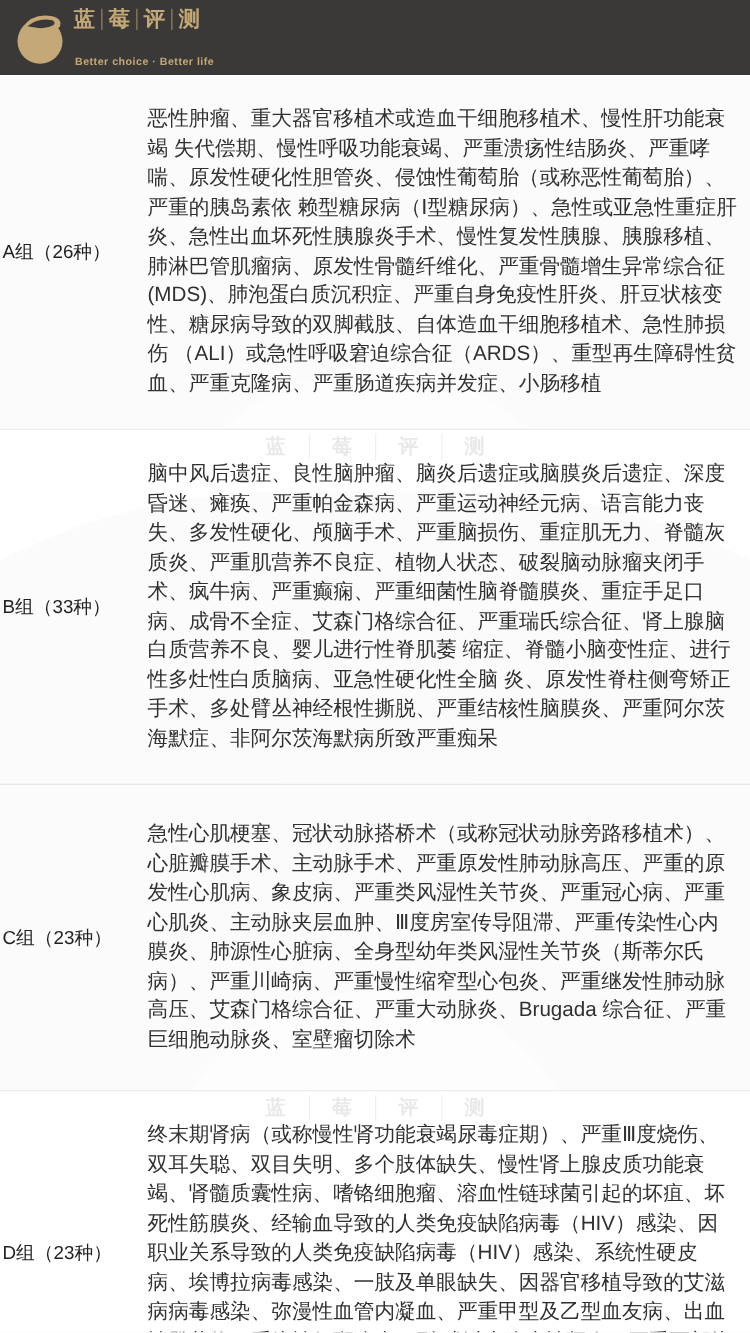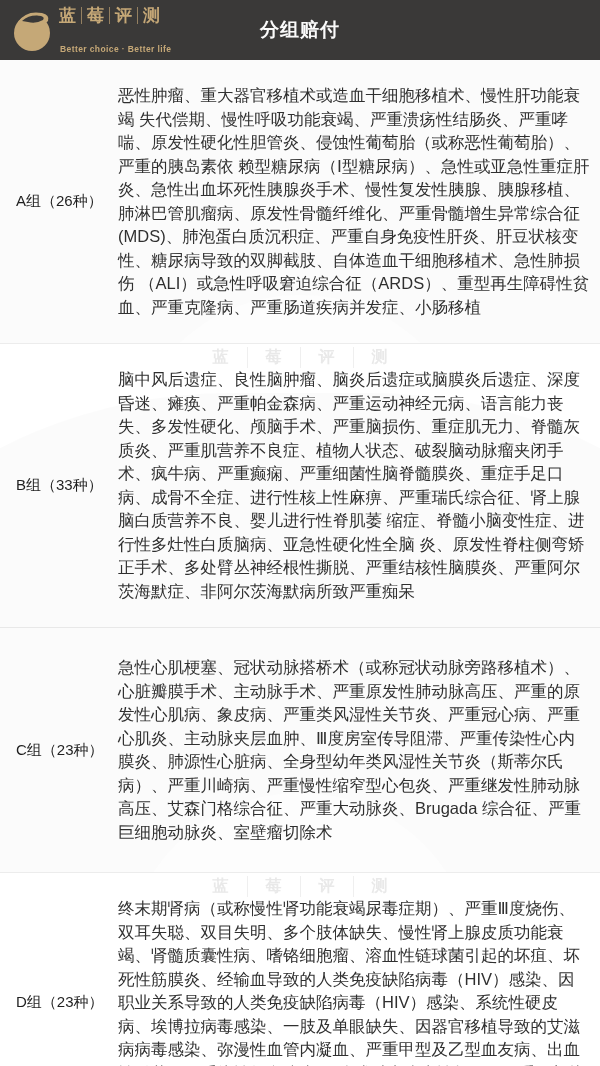--- a/index.html
+++ b/index.html
@@ -67,21 +67,21 @@
     background: #ffffff;
   }
   .group-row.sep { border-top: 1px solid #ececec; }
   .row-a { min-height: 264px; }
   .row-b { min-height: 249px; }
   .row-c { min-height: 245px; }
   .row-d { min-height: 242px; }
 
   .label-col {
     flex: 0 0 118px;
-    padding-left: 16px;
+    padding-left: 2px;
     font-size: 15px;
     color: #1f1f1f;
     font-weight: 400;
     white-space: nowrap;
     position: relative;
     z-index: 2;
   }
   .text-col {
     flex: 1 1 auto;
     padding: 24px 10px 24px 0;
@@ -138,40 +138,39 @@
       <div class="brand-text">
         <div class="brand-chars">
           <span>蓝</span>
           <span>莓</span>
           <span>评</span>
           <span>测</span>
         </div>
         <div class="tagline">Better choice · Better life</div>
       </div>
     </div>
-    <div class="page-title">分组赔付</div>
   </div>
 
   <div class="group-table">
 
     <div class="group-row row-a">
       <div class="wm-circle c1"></div>
       <div class="label-col">A组（26种）</div>
       <div class="text-col">恶性肿瘤、重大器官移植术或造血干细胞移植术、慢性肝功能衰竭 失代偿期、慢性呼吸功能衰竭、严重溃疡性结肠炎、严重哮喘、原发性硬化性胆管炎、侵蚀性葡萄胎（或称恶性葡萄胎）、严重的胰岛素依 赖型糖尿病（Ⅰ型糖尿病）、急性或亚急性重症肝炎、急性出血坏死性胰腺炎手术、慢性复发性胰腺、胰腺移植、肺淋巴管肌瘤病、原发性骨髓纤维化、严重骨髓增生异常综合征(MDS)、肺泡蛋白质沉积症、严重自身免疫性肝炎、肝豆状核变性、糖尿病导致的双脚截肢、自体造血干细胞移植术、急性肺损伤 （ALI）或急性呼吸窘迫综合征（ARDS）、重型再生障碍性贫血、严重克隆病、严重肠道疾病并发症、小肠移植</div>
     </div>
 
     <div class="group-row row-b sep">
       <div class="wm-text">
         <span>蓝</span>
         <span>莓</span>
         <span>评</span>
         <span>测</span>
       </div>
       <div class="label-col">B组（33种）</div>
-      <div class="text-col">脑中风后遗症、良性脑肿瘤、脑炎后遗症或脑膜炎后遗症、深度昏迷、瘫痪、严重帕金森病、严重运动神经元病、语言能力丧失、多发性硬化、颅脑手术、严重脑损伤、重症肌无力、脊髓灰质炎、严重肌营养不良症、植物人状态、破裂脑动脉瘤夹闭手术、疯牛病、严重癫痫、严重细菌性脑脊髓膜炎、重症手足口病、成骨不全症、进行性核上性麻痹、严重瑞氏综合征、肾上腺脑白质营养不良、婴儿进行性脊肌萎 缩症、脊髓小脑变性症、进行性多灶性白质脑病、亚急性硬化性全脑 炎、原发性脊柱侧弯矫正手术、多处臂丛神经根性撕脱、严重结核性脑膜炎、严重阿尔茨海默症、非阿尔茨海默病所致严重痴呆</div>
+      <div class="text-col">脑中风后遗症、良性脑肿瘤、脑炎后遗症或脑膜炎后遗症、深度昏迷、瘫痪、严重帕金森病、严重运动神经元病、语言能力丧失、多发性硬化、颅脑手术、严重脑损伤、重症肌无力、脊髓灰质炎、严重肌营养不良症、植物人状态、破裂脑动脉瘤夹闭手术、疯牛病、严重癫痫、严重细菌性脑脊髓膜炎、重症手足口病、成骨不全症、艾森门格综合征、严重瑞氏综合征、肾上腺脑白质营养不良、婴儿进行性脊肌萎 缩症、脊髓小脑变性症、进行性多灶性白质脑病、亚急性硬化性全脑 炎、原发性脊柱侧弯矫正手术、多处臂丛神经根性撕脱、严重结核性脑膜炎、严重阿尔茨海默症、非阿尔茨海默病所致严重痴呆</div>
     </div>
 
     <div class="group-row row-c sep">
       <div class="wm-circle c2"></div>
       <div class="label-col">C组（23种）</div>
       <div class="text-col">急性心肌梗塞、冠状动脉搭桥术（或称冠状动脉旁路移植术）、心脏瓣膜手术、主动脉手术、严重原发性肺动脉高压、严重的原发性心肌病、象皮病、严重类风湿性关节炎、严重冠心病、严重心肌炎、主动脉夹层血肿、Ⅲ度房室传导阻滞、严重传染性心内膜炎、肺源性心脏病、全身型幼年类风湿性关节炎（斯蒂尔氏病）、严重川崎病、严重慢性缩窄型心包炎、严重继发性肺动脉高压、艾森门格综合征、严重大动脉炎、Brugada 综合征、严重巨细胞动脉炎、室壁瘤切除术</div>
     </div>
 
     <div class="group-row row-d sep">
       <div class="wm-text">

